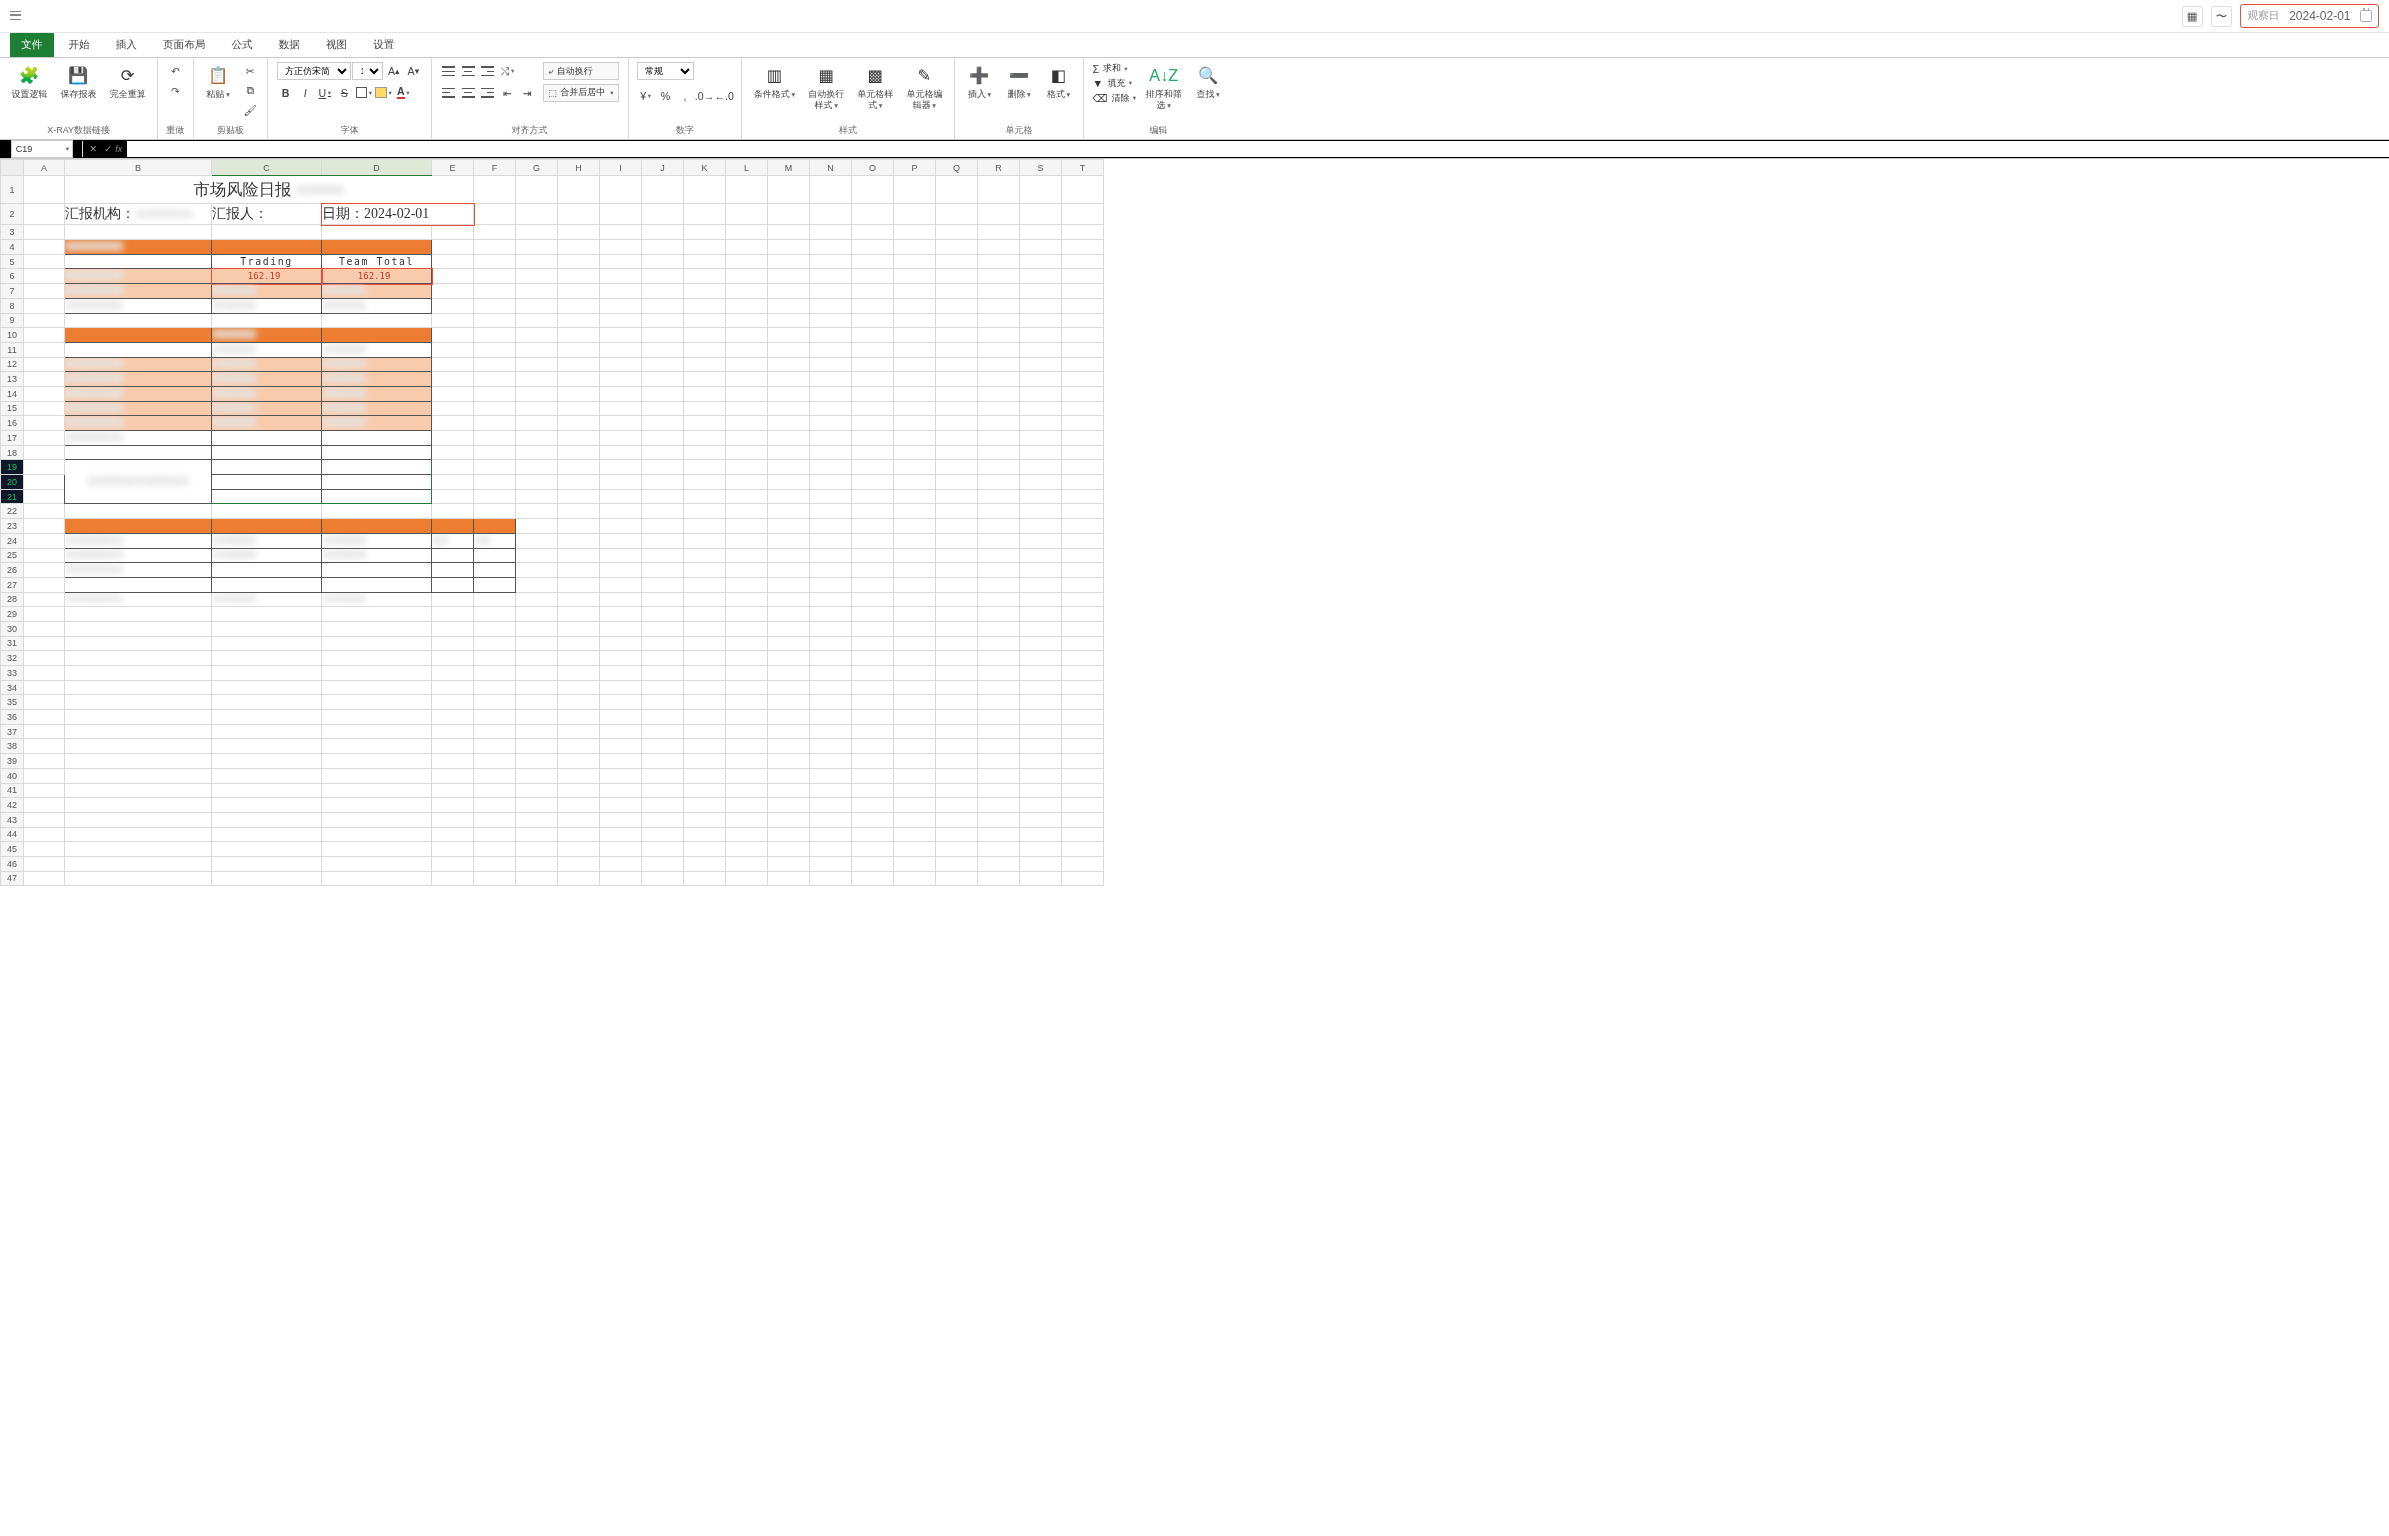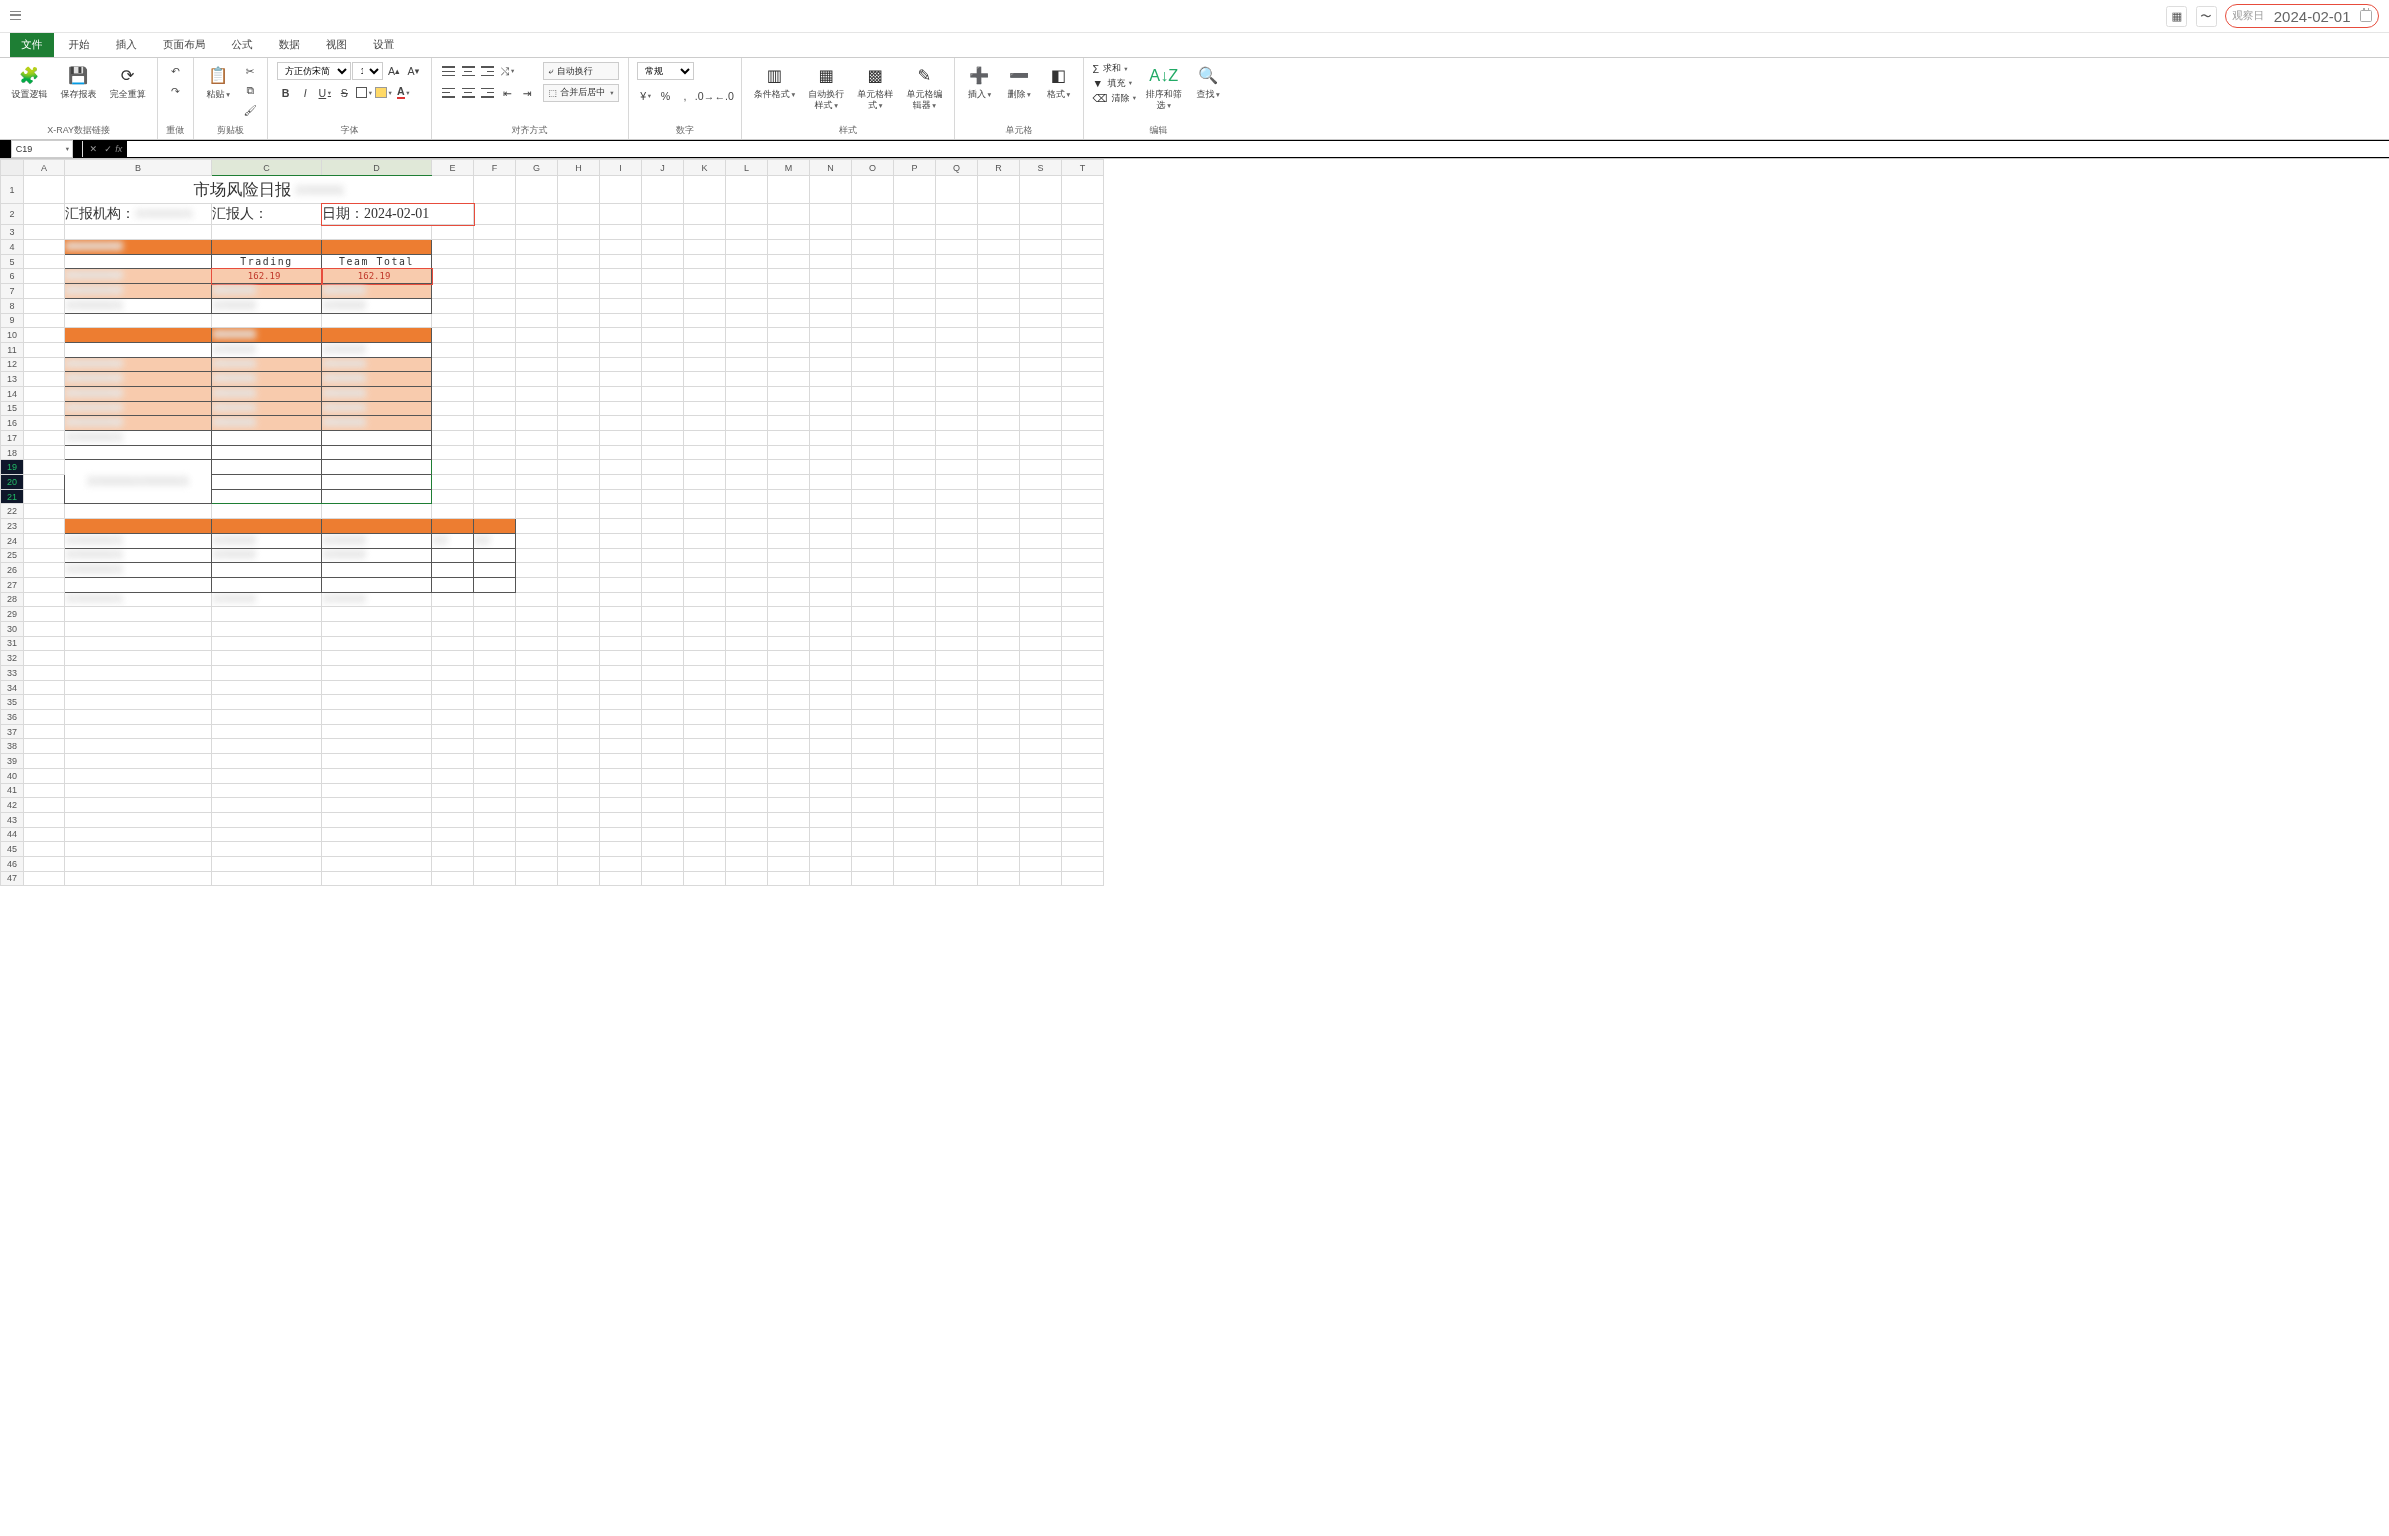--- a/index.html
+++ b/index.html
@@ -6,23 +6,23 @@
 body { font-family: "Microsoft YaHei", sans-serif; font-size: 9.8px; background: #fff; color: #333; overflow: hidden; }
 
 
 .topbar { display: flex; align-items: center; height: 33px; padding: 0 9.8px; border-bottom: 0.8px solid #e5e5e5; }
 .topbar-left { width: 16.3px; }
 .menu-icon { display:inline-block; width:11.4px; height:8.2px; border-top:1.6px solid #888; border-bottom:1.6px solid #888; position:relative; }
 .menu-icon::after { content:""; position:absolute; top:1.6px; left:0; right:0; height:1.6px; background:#888; }
 .topbar-spacer { flex: 1; }
 .topbar-right { display: flex; align-items: center; gap: 8.2px; }
 .tb-btn { width: 21px; height: 21px; border: 0.8px solid #ddd; border-radius: 2.5px; display:flex; align-items:center; justify-content:center; background:#fff; cursor:pointer; font-size:11.4px; color:#555; }
-.date-pill { border: 1.6px solid #e74c3c; border-radius: 12px; padding: 2.5px 6.5px; display:flex; align-items:center; gap:9.8px; height:24.5px; }
+.date-pill { border: 1.6px solid #e74c3c; border-radius: 3px; padding: 2.5px 6.5px; display:flex; align-items:center; gap:9.8px; height:24.5px; }
 .date-pill .lbl { color: #999; font-size: 10.6px; }
-.date-pill .val { color: #666; font-size: 15px; }
+.date-pill .val { color: #666; font-size: 12px; }
 .cal-icon { width:11.4px; height:11.4px; border:1.2px solid #aaa; border-radius:1.6px; position:relative; }
 .cal-icon::before { content:""; position:absolute; top:-3.3px; left:1.6px; width:1.6px; height:3.3px; background:#aaa; }
 .cal-icon::after { content:""; position:absolute; top:-3.3px; right:1.6px; width:1.6px; height:3.3px; background:#aaa; }
 
 
 .ribbon-tabs { display:flex; align-items:flex-end; height:24.5px; padding-left: 9.8px; border-bottom: 0.8px solid #ccc; gap: 3.3px; }
 .rtab { padding: 4.9px 11.4px; font-size: 10.6px; color: #444; cursor:pointer; }
 .rtab.active { background: #1e7e34; color: #fff; }
 
 

